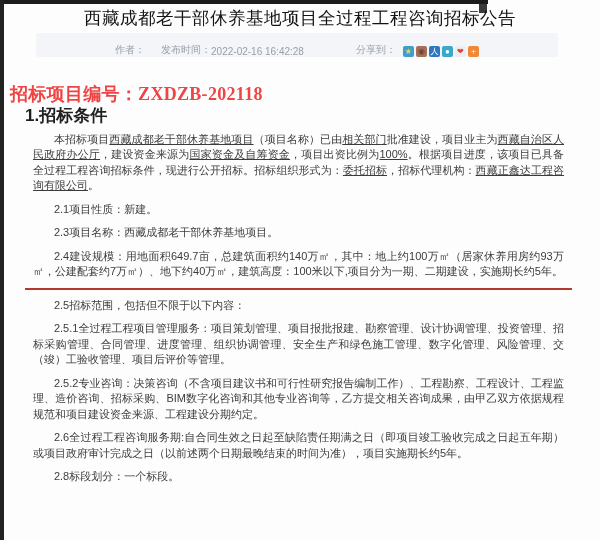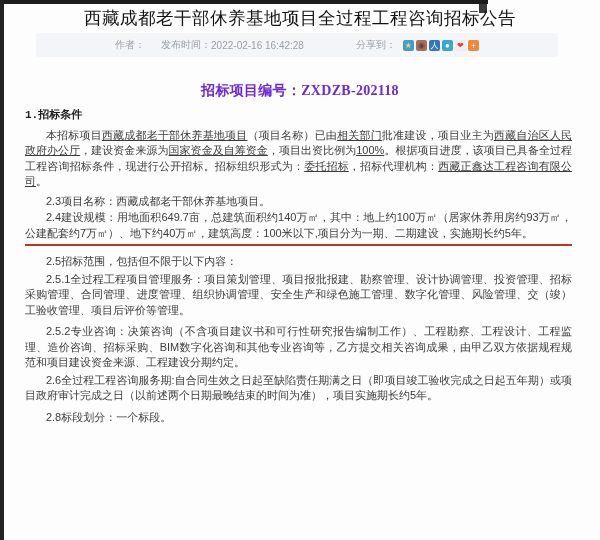--- a/index.html
+++ b/index.html
@@ -14,40 +14,40 @@
   .top-bar-nub { position:absolute; left:479px; top:4px; width:8px; height:9px; background:#3a3a3a; }
   .left-strip { position:absolute; left:0; top:0; width:4px; height:540px; background:#222; }
 
   .title {
     position:absolute; top:6px; left:10px; width:580px; text-align:center;
     font-size:17.5px; font-weight:normal; color:#131313; letter-spacing:0.5px;
   }
   .meta-bar {
     position:absolute; top:33px; left:36px; width:522px; height:24px;
     background:#f3f5f9; border-radius:2px;
-    display:flex; align-items:center; justify-content:center;
+    display:flex; align-items:flex-end; justify-content:center;
     font-size:10px; color:#9aa0a8; white-space:nowrap;
   }
   .meta-gap-sm { width:16px; } .meta-gap-lg { width:52px; }
   .share-ics { display:flex; gap:2px; margin-left:7px; }
   .share-ic {
     width:11px; height:11px; font-size:8px; line-height:11px; text-align:center;
     border-radius:2px; display:inline-block; overflow:hidden; cursor:pointer;
   }
   .proj {
-    position:absolute; top:82px; left:10px; width:580px; text-align:center;
-    font-size:14px; font-weight:bold; color:#6d28d9;
+    position:absolute; top:82px; left:10px; width:580px; 
+    font-size:18px; font-weight:bold; color:#ef4444;
     font-family:"Liberation Serif", serif; letter-spacing:0.3px;
   }
   .content {
     position:absolute; left:25px; right:28px; top:108px;
     font-size:11px; line-height:15.5px; text-align:justify; color:#3c3c3c;
   }
-  .heading { font-weight:bold; color:#1f1f1f; font-size:11px; margin:0;font-family:Liberation Mono, monospace; }
-  .para { margin:0; text-indent:1.9em; }
+  .heading { font-weight:bold; color:#1f1f1f; font-size:17px; margin:0; }
+  .para { margin:8px; text-indent:1.9em; }
   .u { text-decoration:underline; text-underline-offset:1px; }
   .red-line { height:2px; margin:3px 0 0 0; background:#b5382a; }
   .mb1{margin-bottom:1px}.mb2{margin-bottom:2px}.mb4{margin-bottom:4px}
   .mb6{margin-bottom:6px}.mb8{margin-bottom:8px}
 </style>
 </head>
 <body>
 
 <div class="top-bar"></div>
 <div class="top-bar-nub"></div>
@@ -72,20 +72,21 @@
     </span>
 </div>
 
 <div class="proj">
   <span>招标项目编号：</span><span>ZXDZB-202118</span>
 </div>
 
 <div class="content">
   <p class="heading mb4">1.招标条件</p>
   <p class="para mb4"><span>本招标项目</span><span class="u">西藏成都老干部休养基地项目</span><span>（项目名称）已由</span><span class="u">相关部门</span><span>批准建设，项目业主为</span><span class="u">西藏自治区人民政府办公厅</span><span>，建设资金来源为</span><span class="u">国家资金及自筹资金</span><span>，项目出资比例为</span><span class="u">100%</span><span>。根据项目进度，该项目已具备全过程工程咨询招标条件，现进行公开招标。招标组织形式为：</span><span class="u">委托招标</span><span>，招标代理机构：</span><span class="u">西藏正鑫达工程咨询有限公司</span><span>。</span></p>
+  <p class="para mb6">2.1项目性质：新建。</p>
   <p class="para mb1">2.3项目名称：西藏成都老干部休养基地项目。</p>
   <p class="para">2.4建设规模：用地面积649.7亩，总建筑面积约140万㎡，其中：地上约100万㎡（居家休养用房约93万㎡，公建配套约7万㎡）、地下约40万㎡，建筑高度：100米以下,项目分为一期、二期建设，实施期长约5年。</p>
   <div class="red-line mb8" style="background: rgb(181, 56, 42);"></div>
   <p class="para mb2">2.5招标范围，包括但不限于以下内容：</p>
   <p class="para mb6">2.5.1全过程工程项目管理服务：项目策划管理、项目报批报建、勘察管理、设计协调管理、投资管理、招标采购管理、合同管理、进度管理、组织协调管理、安全生产和绿色施工管理、数字化管理、风险管理、交（竣）工验收管理、项目后评价等管理。</p>
   <p class="para mb2">2.5.2专业咨询：决策咨询（不含项目建议书和可行性研究报告编制工作）、工程勘察、工程设计、工程监理、造价咨询、招标采购、BIM数字化咨询和其他专业咨询等，乙方提交相关咨询成果，由甲乙双方依据规程规范和项目建设资金来源、工程建设分期约定。</p>
   <p class="para mb6">2.6全过程工程咨询服务期:自合同生效之日起至缺陷责任期满之日（即项目竣工验收完成之日起五年期）或项目政府审计完成之日（以前述两个日期最晚结束的时间为准），项目实施期长约5年。</p>
   <p class="para">2.8标段划分：一个标段。</p>
 </div>
 

